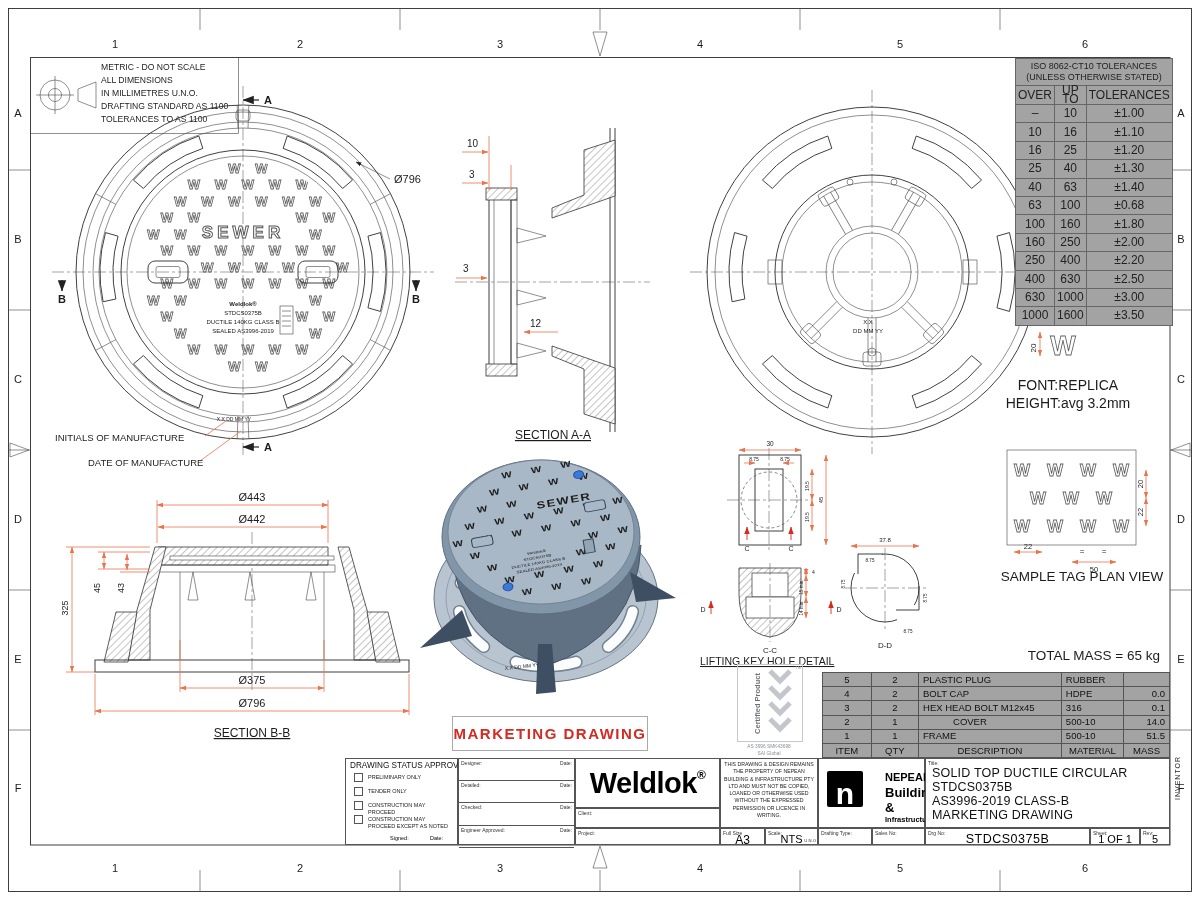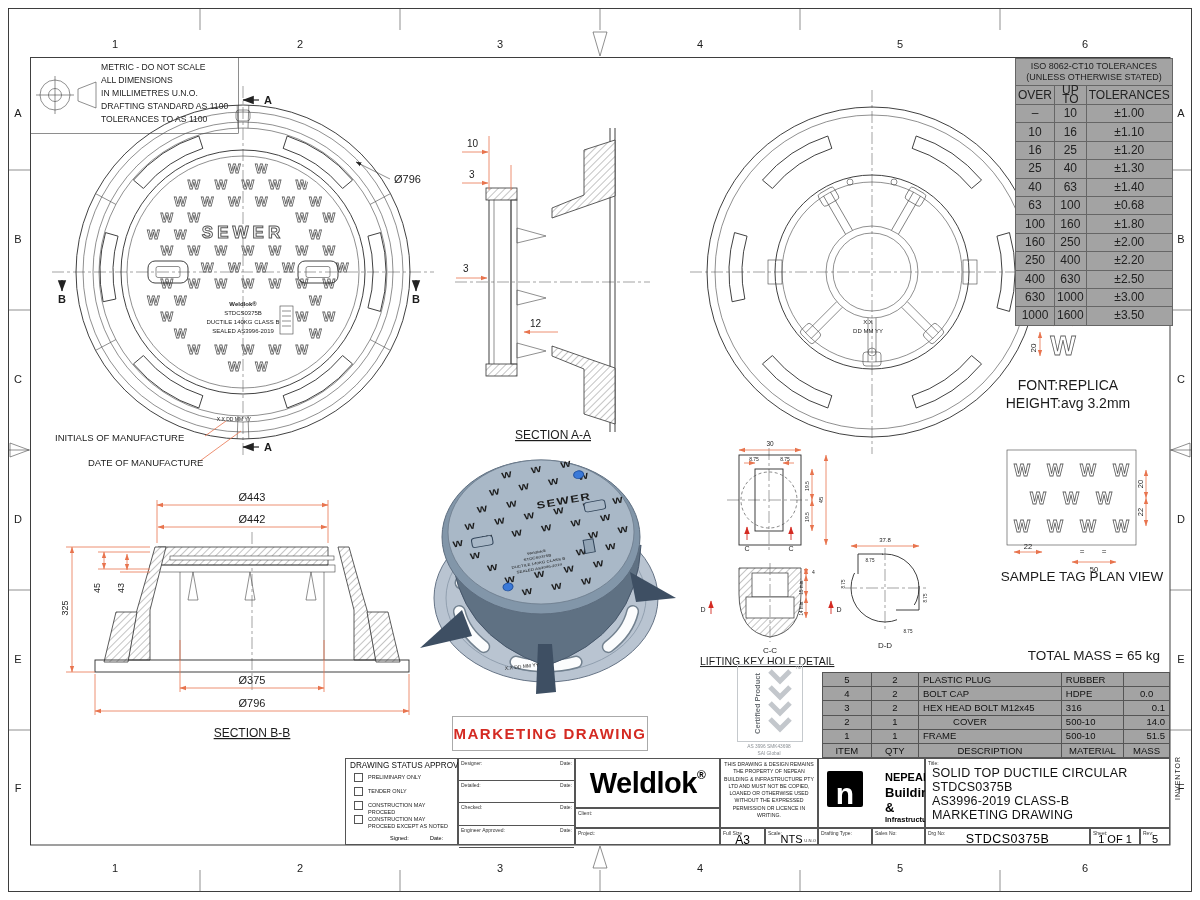--- a/index.html
+++ b/index.html
@@ -652,21 +652,21 @@
             <td style="width: 52px;">2</td>
             <td class="dl" style="width: 120px;">PLASTIC PLUG</td>
             <td class="dl" style="width: 58px;">RUBBER</td>
             <td class="dr" style="width: 44px;"></td>
           </tr>
           <tr>
             <td style="width: 52px;">4</td>
             <td style="width: 52px;">2</td>
             <td class="dl" style="width: 120px; margin-top: 44px;">BOLT CAP</td>
             <td class="dl" style="width: 58px;">HDPE</td>
-            <td class="dr" style="width: 44px; text-align: center;">0.0</td>
+            <td class="dr" style="width: 44px;">0.0</td>
           </tr>
           <tr>
             <td style="width: 52px;">3</td>
             <td style="width: 52px;">2</td>
             <td class="dl" style="width: 120px;">HEX HEAD BOLT M12x45</td>
             <td class="dl" style="width: 58px;">316</td>
             <td class="dr" style="width: 44px;">0.1</td>
           </tr>
           <tr>
             <td style="width: 52px;">2</td>

